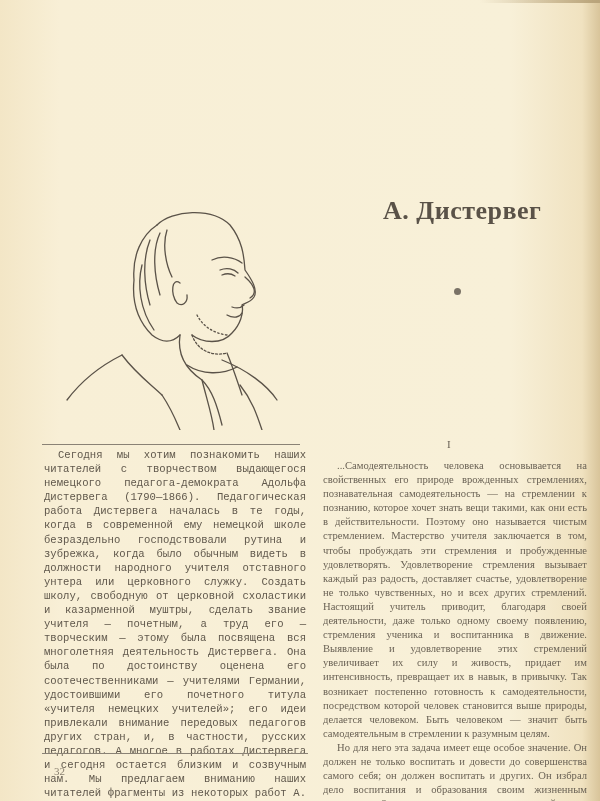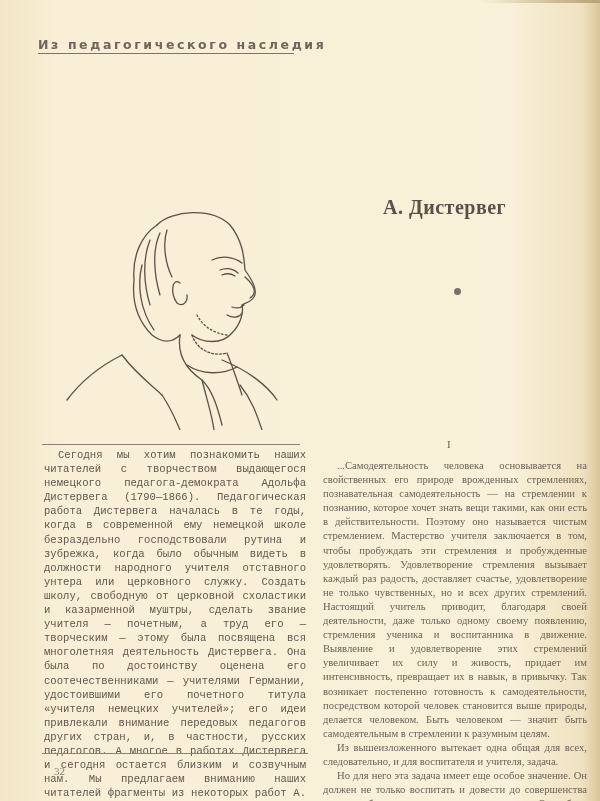--- a/index.html
+++ b/index.html
@@ -17,21 +17,21 @@
   .topbar { position:absolute; left:0; right:0; top:0; height:3px; background: linear-gradient(90deg, transparent 80%, #b8a37a 100%); }
   .rubric {
     position: absolute; left: 38px; top: 37px;
     font-family: "DejaVu Sans", sans-serif; font-weight: bold;
     font-size: 12.5px; letter-spacing: 2.6px; color: #6e665b;
     border-bottom: 1.5px solid #7d7466; padding-bottom: 1px; width: 256px; white-space: nowrap;
   }
   .portrait { position: absolute; left: 62px; top: 185px; width: 240px; height: 245px; }
   .title {
     position: absolute; left: 383px; top: 196px;
-    font-size: 20px; font-weight: bold; color: #5a5248; letter-spacing: 0.5px; white-space: nowrap;
+    font-size: 26px; font-weight: bold; color: #5a5248; letter-spacing: 0.5px; white-space: nowrap;
   }
   .bullet { position: absolute; left: 454px; top: 288px; width: 7px; height: 7px; border-radius: 50%; background: #7a7266; }
   .subtitle {
     position: absolute; left: 340px; top: 362px; width: 230px;
     text-align: center; font-size: 11.5px; font-weight: bold; letter-spacing: 1px;
     line-height: 15px; color: #5a5248; text-transform: uppercase;
   }
   .rule-left { position: absolute; left: 42px; top: 444px; width: 258px; height: 1px; background: #8a8275; }
   .roman { position: absolute; left: 447px; top: 438px; font-size: 11px; color: #6a6256; }
   .col {
@@ -43,21 +43,20 @@
   .col-right { left: 323px; top: 459px; width: 264px; color: #6a6255; }
   .rule-bottom { position: absolute; left: 42px; top: 753px; width: 266px; height: 1px; background: #8a8275; }
   .pageno { position: absolute; left: 42px; top: 765px; font-size: 11px; color: #8a8070; margin-left: 12px; }
 </style>
 </head>
 <body>
 
 <div class="page">
   <div class="topbar"></div>
 
-  <div class="rubric">Из педагогического наследия</div>
 
   <svg class="portrait" viewBox="0 0 240 245" fill="none" stroke="#5a5248" stroke-width="1.3" stroke-linecap="round">
 
     <path d="M95 40 C110 25, 150 22, 168 40 C180 55, 182 70, 183 85 C190 95, 196 105, 192 112 C188 118, 182 118, 180 120 C182 128, 178 140, 170 148 C160 160, 140 158, 130 150"></path>
 
     <path d="M183 92 C192 100, 196 108, 188 113"></path>
     <path d="M170 122 C176 124, 180 122, 182 120"></path>
     <path d="M165 130 C172 134, 178 132, 180 128"></path>
 
     <path d="M158 85 C165 82, 172 84, 176 88"></path>
@@ -92,19 +91,18 @@
 
   <div class="rule-left"></div>
   <div class="roman">I</div>
 
   <div class="col col-left">
     <p>Сегодня мы хотим познакомить наших читателей с творчеством выдающегося немецкого педагога-демократа Адольфа Дистервега (1790—1866). Педагогическая работа Дистервега началась в те годы, когда в современной ему немецкой школе безраздельно господствовали рутина и зубрежка, когда было обычным видеть в должности народного учителя отставного унтера или церковного служку. Создать школу, свободную от церковной схоластики и казарменной муштры, сделать звание учителя — почетным, а труд его — творческим — этому была посвящена вся многолетняя деятельность Дистервега. Она была по достоинству оценена его соотечественниками — учителями Германии, удостоившими его почетного титула «учителя немецких учителей»; его идеи привлекали внимание передовых педагогов других стран, и, в частности, русских педагогов. А многое в работах Дистервега и сегодня остается близким и созвучным нам. Мы предлагаем вниманию наших читателей фрагменты из некоторых работ А. Дистервега.</p>
   </div>
 
   <div class="col col-right">
     <p>...Самодеятельность человека основывается на свойственных его природе врожденных стремлениях, познавательная самодеятельность — на стремлении к познанию, которое хочет знать вещи такими, как они есть в действительности. Поэтому оно называется чистым стремлением. Мастерство учителя заключается в том, чтобы пробуждать эти стремления и пробужденные удовлетворять. Удовлетворение стремления вызывает каждый раз радость, доставляет счастье, удовлетворение не только чувственных, но и всех других стремлений. Настоящий учитель приводит, благодаря своей деятельности, даже только одному своему появлению, стремления ученика и воспитанника в движение. Выявление и удовлетворение этих стремлений увеличивает их силу и живость, придает им интенсивность, превращает их в навык, в привычку. Так возникает постепенно готовность к самодеятельности, посредством которой человек становится выше природы, делается человеком. Быть человеком — значит быть самодеятельным в стремлении к разумным целям.</p>
-    <p>Из вышеизложенного вытекает одна общая для всех, следовательно, и для воспитателя и учителя, задача.</p>
     <p>Но для него эта задача имеет еще особое значение. Он должен не только воспитать и довести до совершенства самого себя; он должен воспитать и других. Он избрал дело воспитания и образования своим жизненным призванием. Задача самовоспитания в течение всей жизни приобретает благодаря этому еще более высокое значение. Он хочет других направить по правильному</p>
   </div>
 
   <div class="rule-bottom"></div>
   <div class="pageno">32</div>
 </div>
 
 </body></html>

